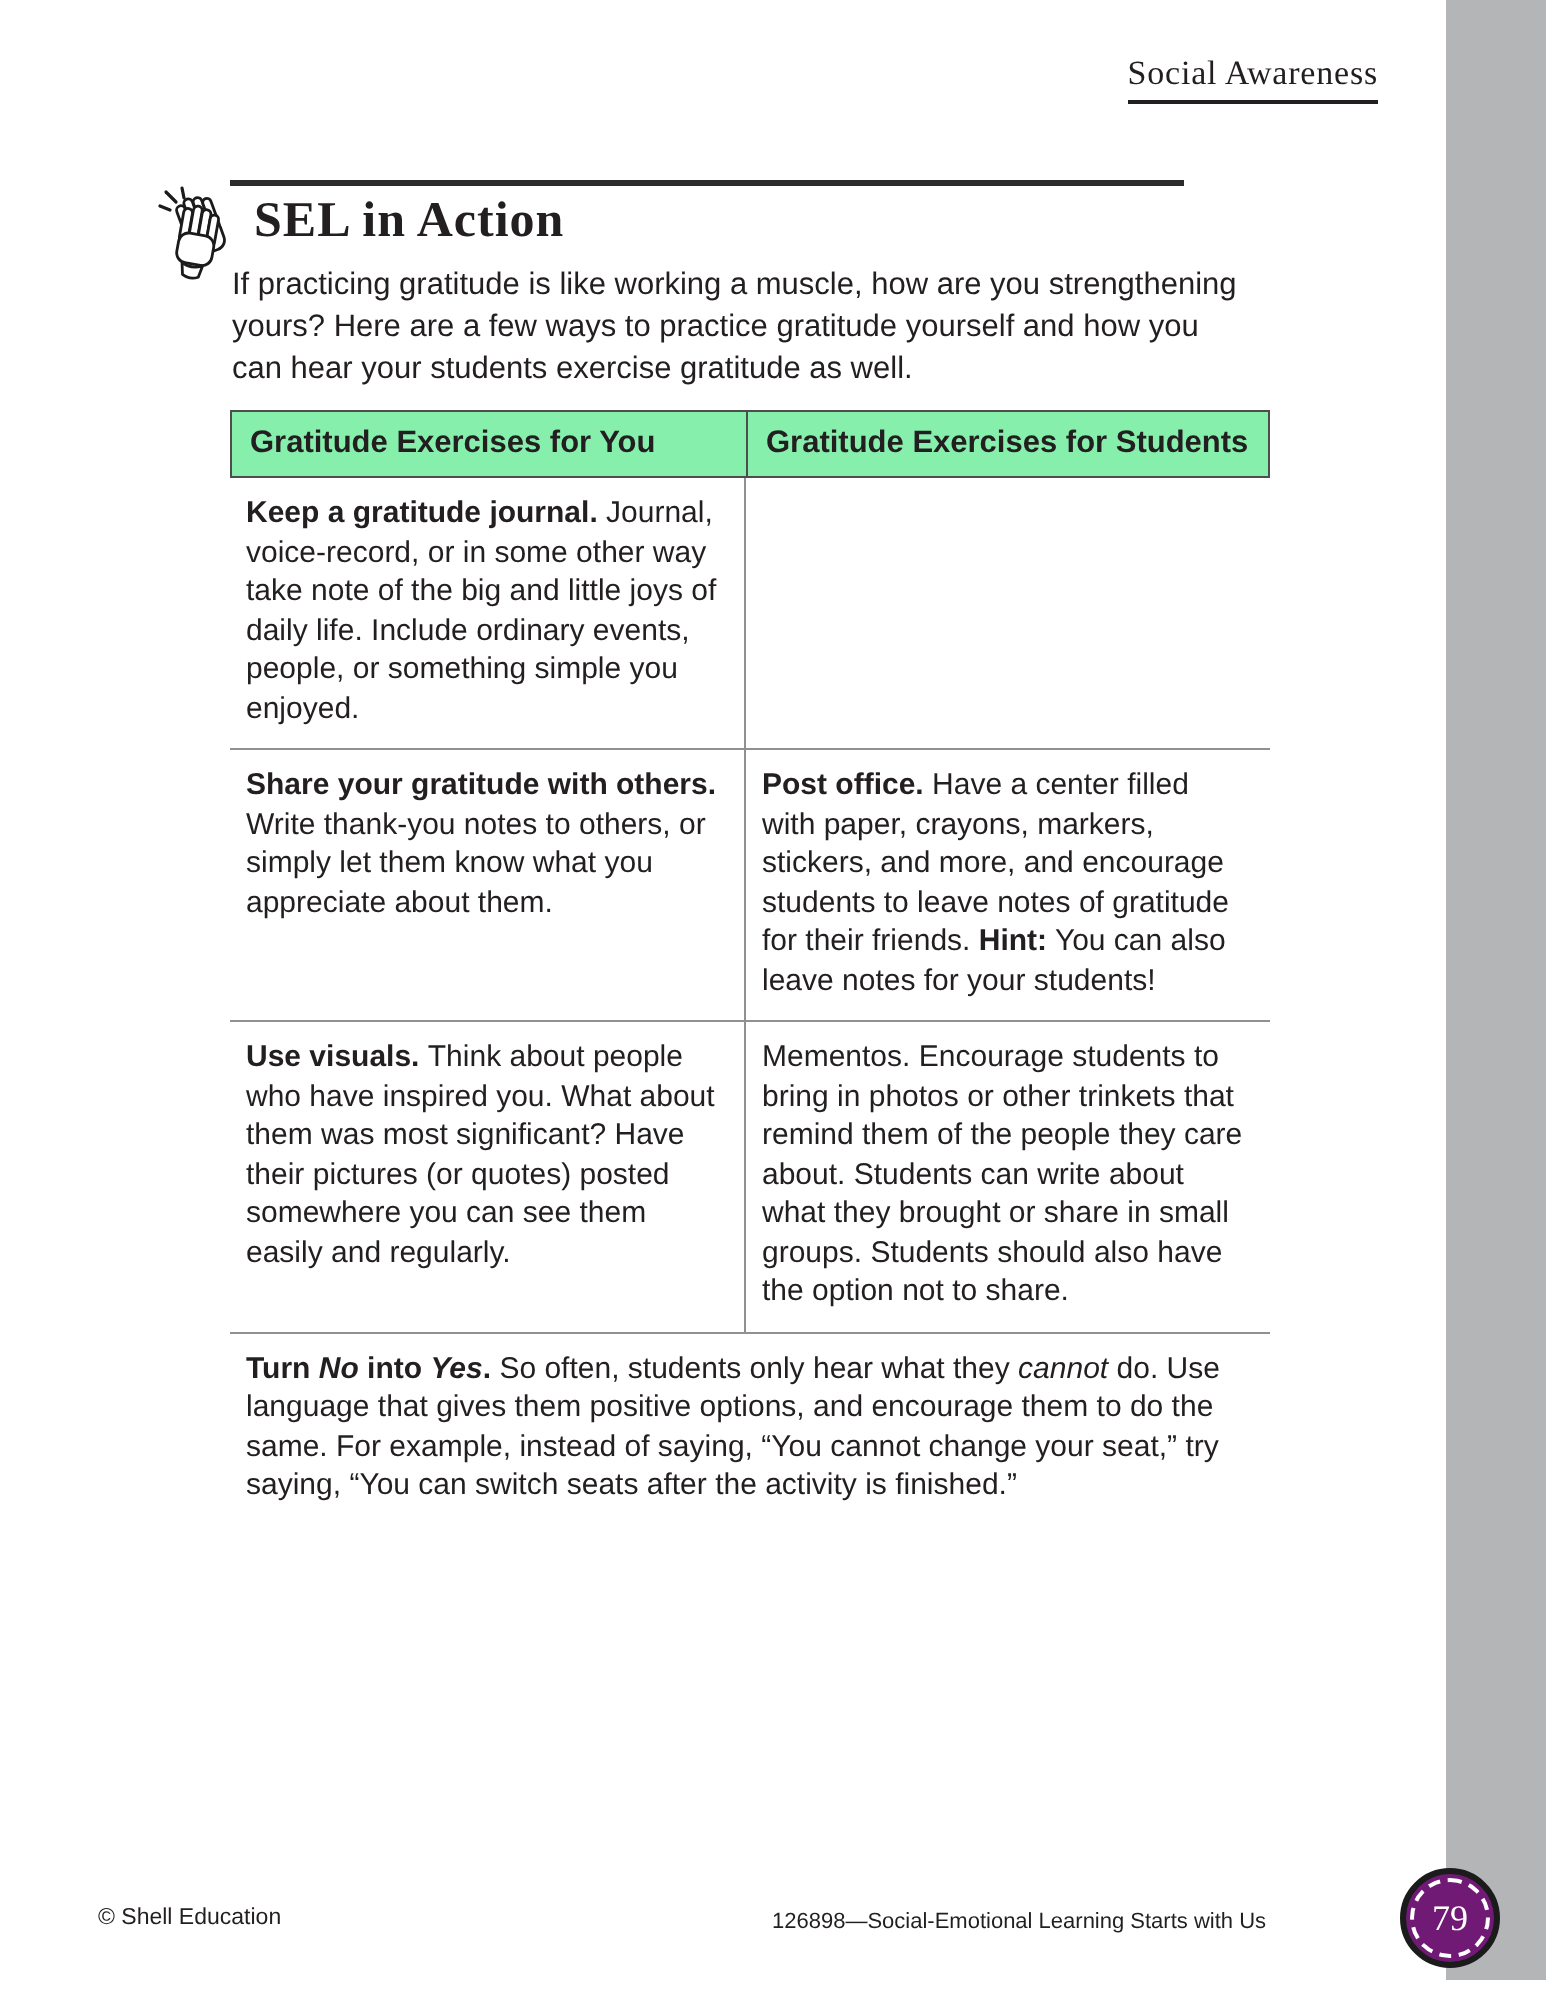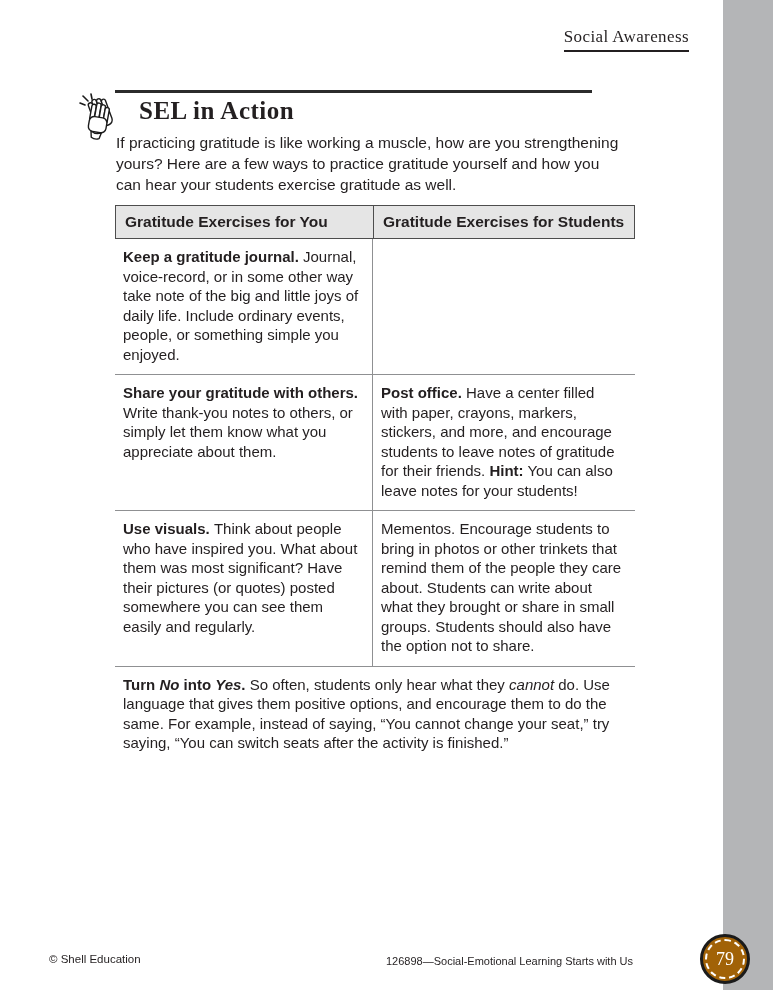--- a/index.html
+++ b/index.html
@@ -15,48 +15,48 @@
   .section-header{
     position:absolute;top:27px;right:84px;
     font-family:"Liberation Serif",serif;font-size:17px;letter-spacing:.4px;
     border-bottom:2px solid #231f20;padding-bottom:3px;
   }
 
   
   .rule{position:absolute;left:115px;top:90px;width:477px;height:2.5px;background:#2b2b2b;}
   .sel-icon{position:absolute;left:79px;top:93px;width:42px;height:48px;}
   .sel-title{
-    position:absolute;left:139px;top:97px;
+    position:absolute;left:127px;top:97px;
     font-family:"Liberation Serif",serif;font-weight:bold;font-size:25px;letter-spacing:.5px;
   }
   .intro{position:absolute;left:116px;top:132px;width:512px;font-size:15.5px;line-height:21px;}
 
   
   .gtable{position:absolute;left:115px;top:205px;width:520px;}
-  .thead{display:flex;background:#e5e5e5;border:1.6px solid #4d4d4d;box-sizing:border-box;}
+  .thead{display:flex;background:#86efac;border:1.6px solid #4d4d4d;box-sizing:border-box;}
   .th{padding:7px 8px 7px 9px;font-weight:bold;font-size:15.5px;box-sizing:border-box;}
   .th-left{width:258px;border-right:1.6px solid #4d4d4d;}
   .th-right{flex:1;}
   .tbody{}
   .tr{display:flex;border-bottom:1.5px solid #8f9092;}
   .tr:last-child{border-bottom:none;}
   .tr:nth-child(1){min-height:108px;}
   .tr:nth-child(2){min-height:124px;}
   .tr:nth-child(3){min-height:141px;}
   .tr:nth-child(4){min-height:160px;}
   .td{box-sizing:border-box;padding:8px 10px 10px 8px;font-size:15px;line-height:19.5px;}
   .td-left{width:258px;border-right:1.5px solid #8f9092;}
   .td-right{flex:1;}
 
   
   .copyright{position:absolute;left:49px;top:953px;font-size:11.5px;}
   .credit{position:absolute;left:386px;top:955px;font-size:11px;}
   .page-badge{
     position:absolute;left:700px;top:934px;width:44px;height:44px;border-radius:50%;
-    background:#a16207;border:3px solid #1b1b1b;
+    background:#701a75;border:3px solid #1b1b1b;
   }
   .page-badge-inner{
     position:absolute;top:2px;left:2px;right:2px;bottom:2px;
     border:2px dashed #ffffff;border-radius:50%;
     display:flex;align-items:center;justify-content:center;
     font-family:"Liberation Serif",serif;font-size:18px;color:#ffffff;
   }
 </style>
 </head>
 <body>

